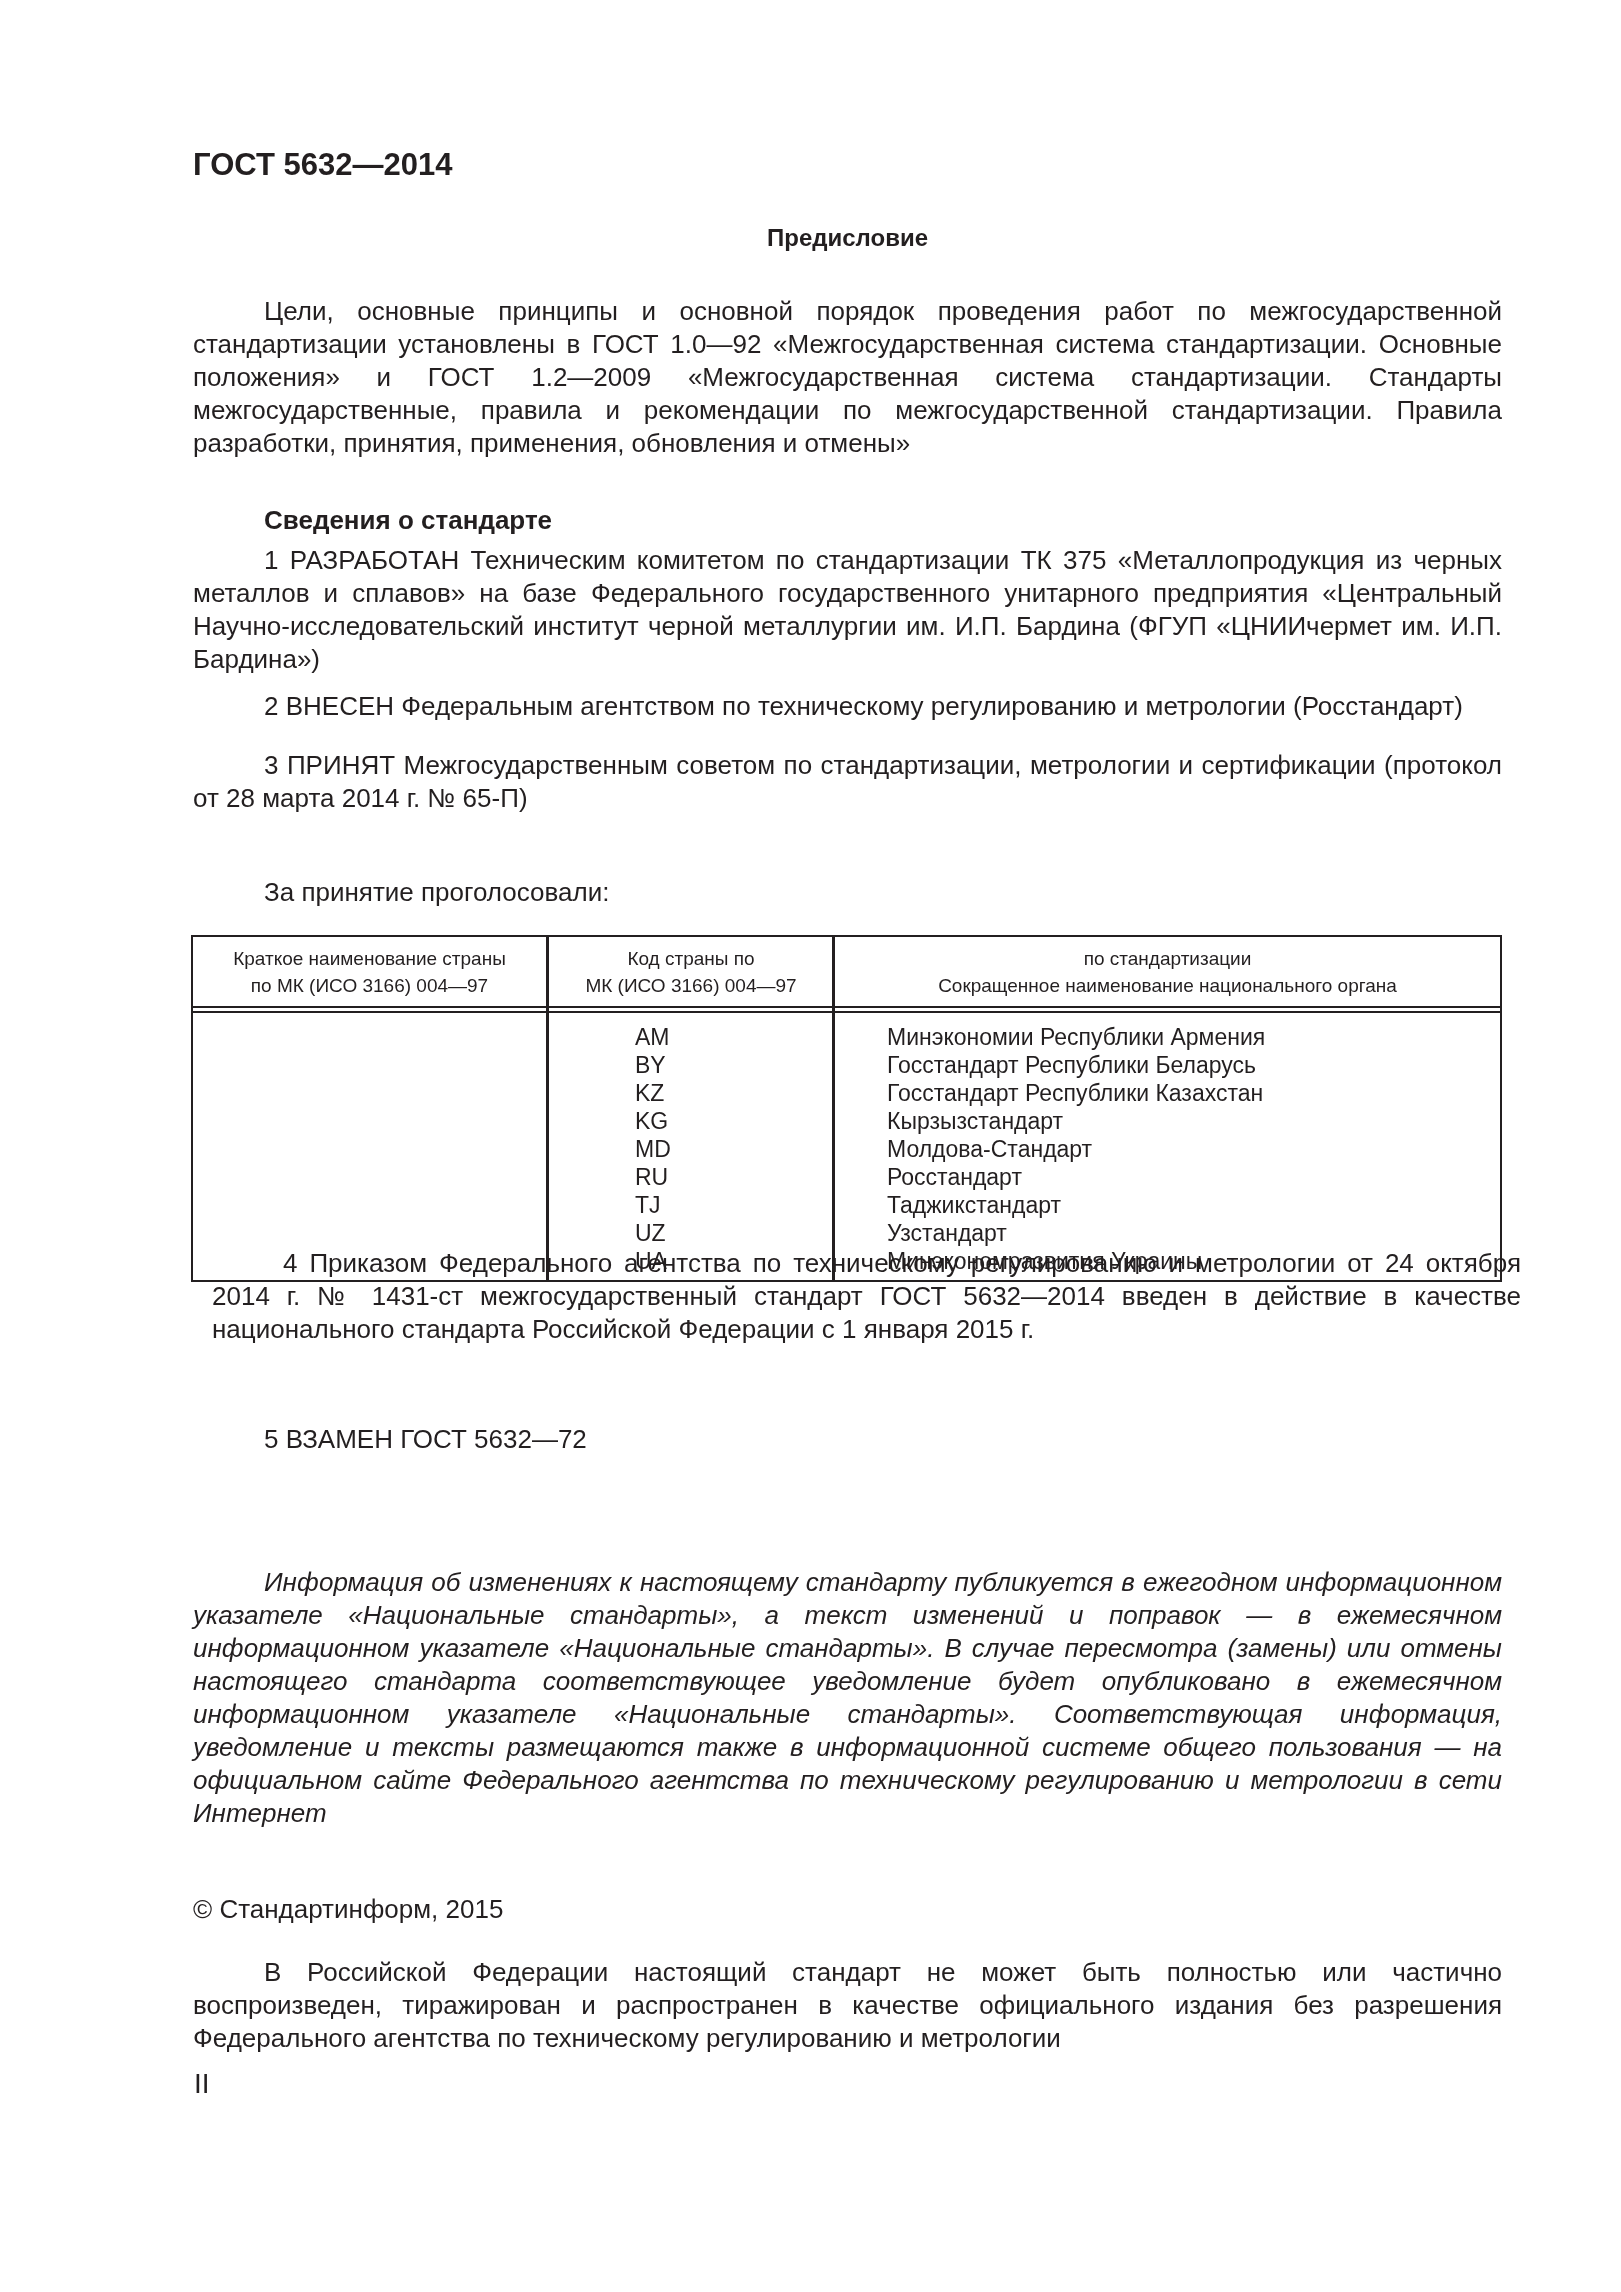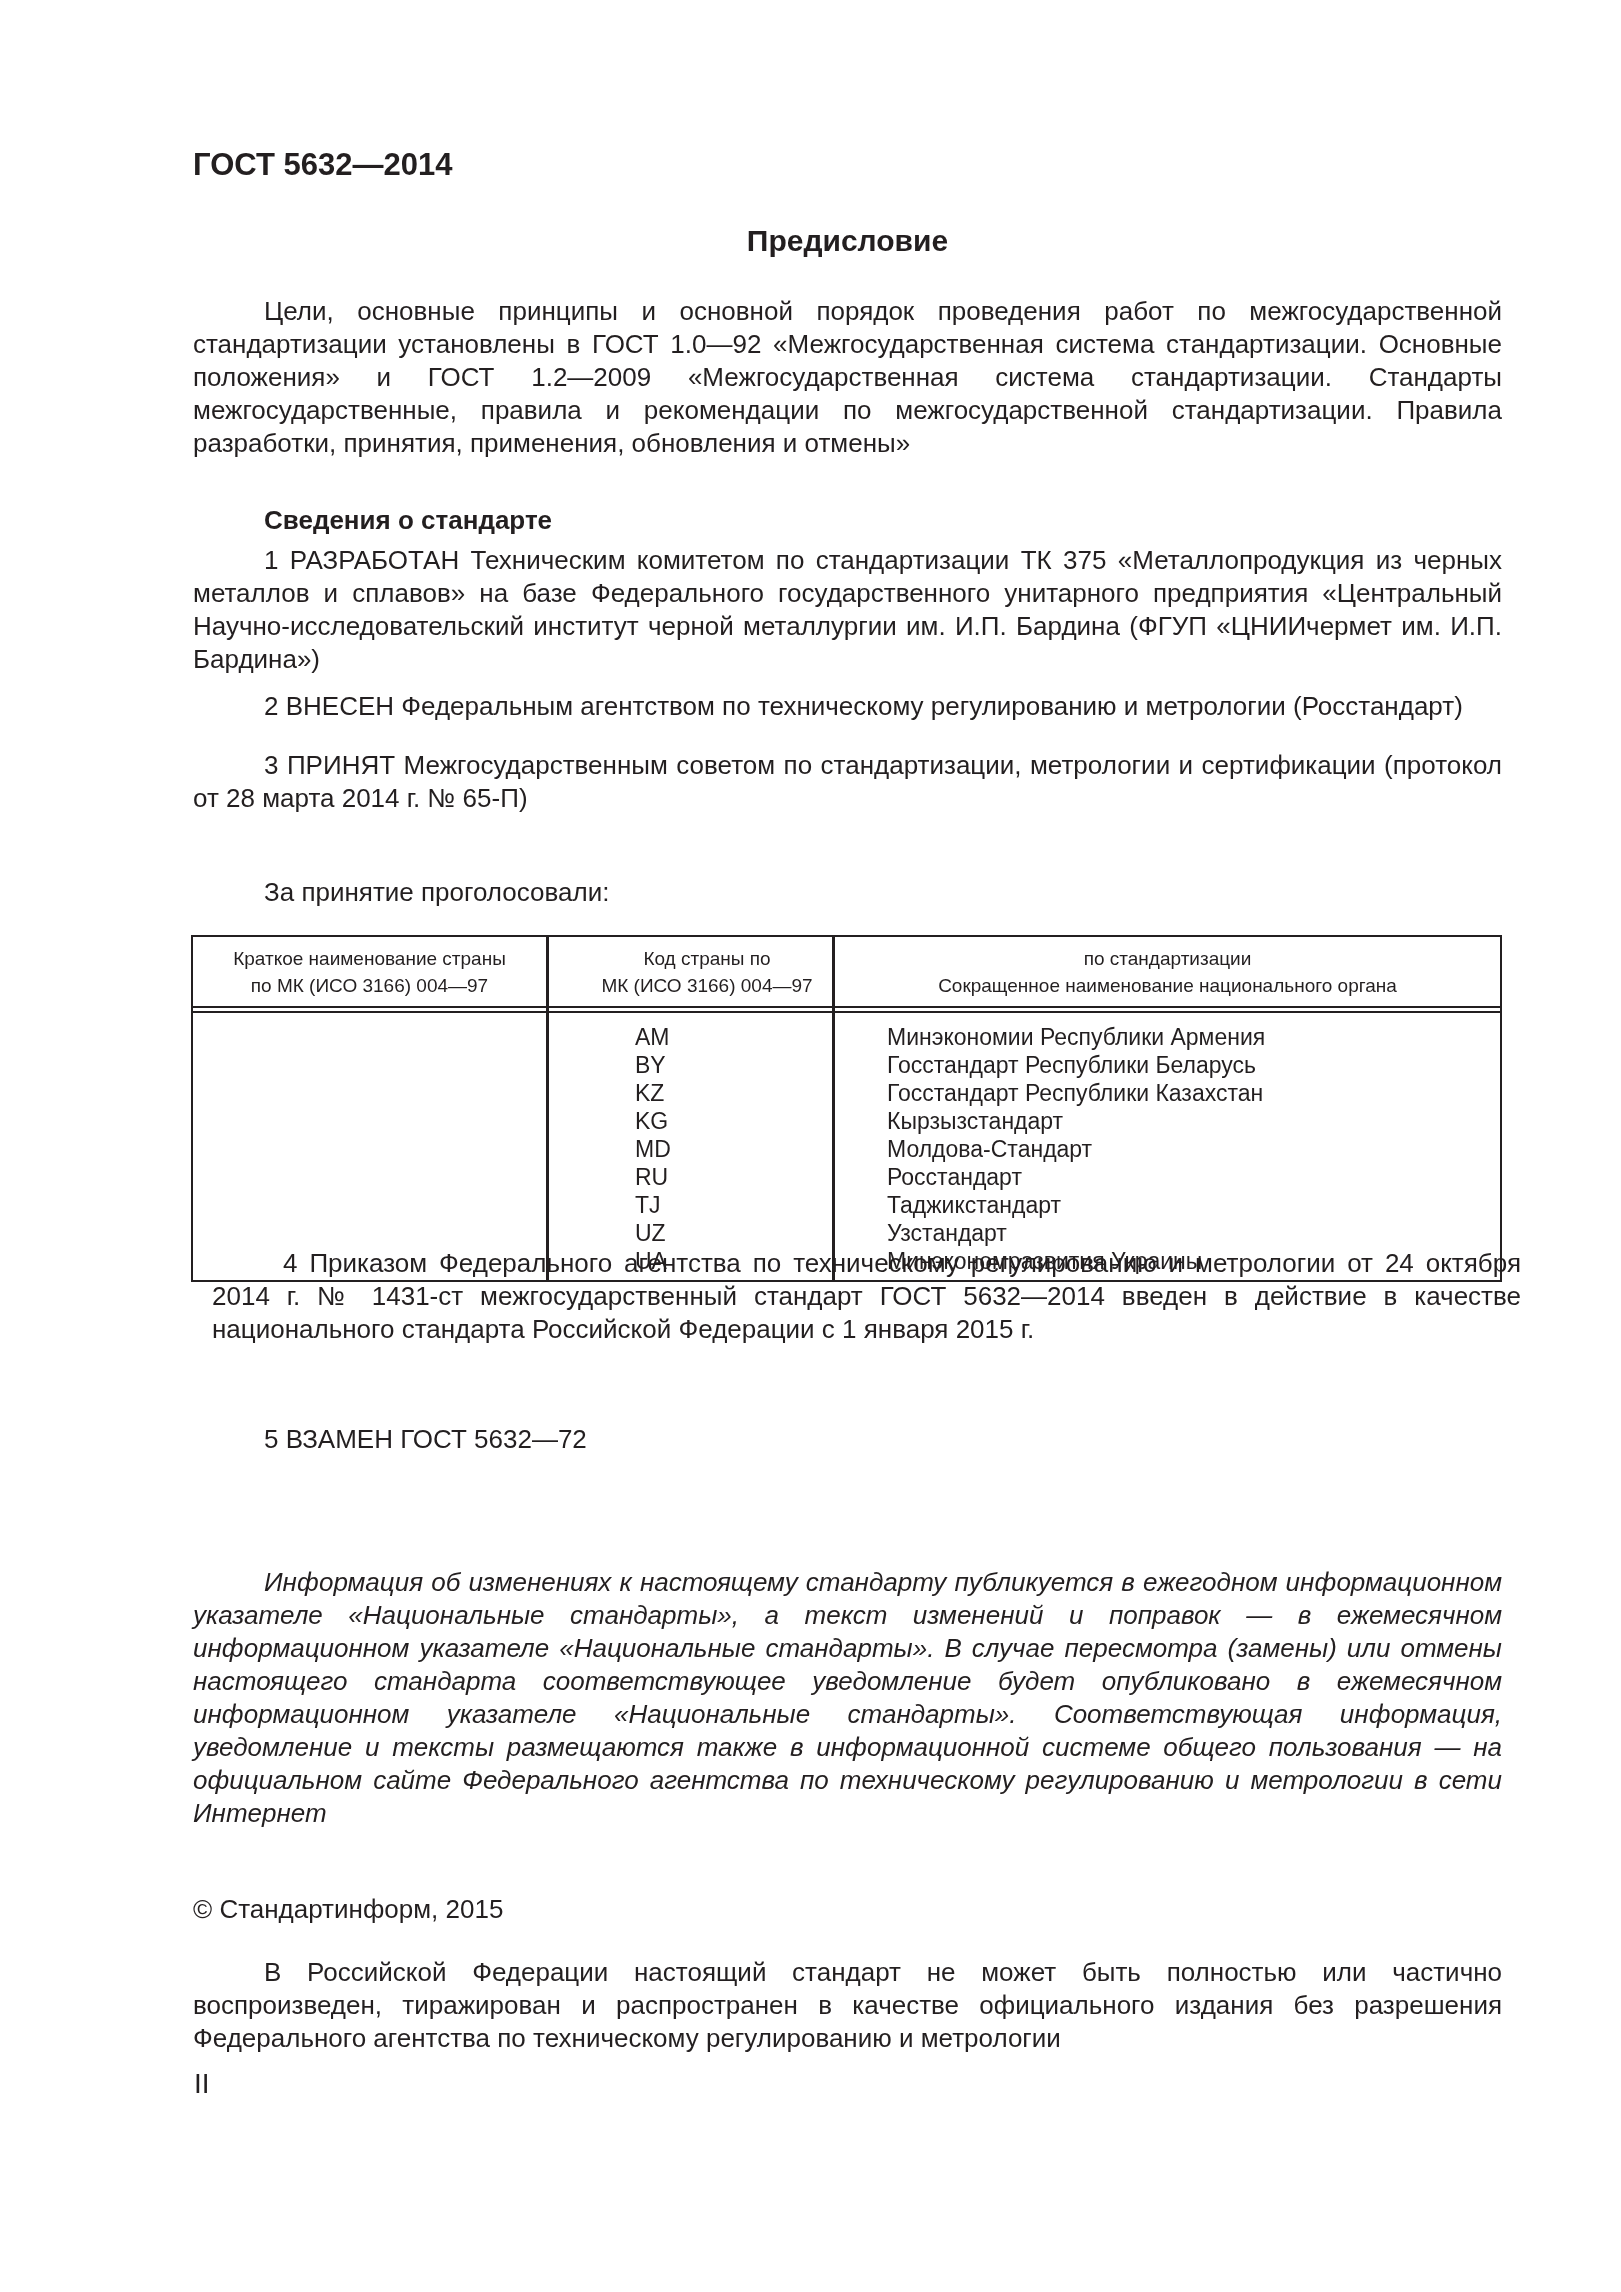--- a/index.html
+++ b/index.html
@@ -3,21 +3,21 @@
 <meta charset="utf-8">
 <style>
   html, body { margin: 0; padding: 0; background: #ffffff; }
   body { width: 1621px; height: 2293px; position: relative; overflow: hidden;
          font-family: "Liberation Sans", "DejaVu Sans", sans-serif; color: #231f20; }
   .blk { position: absolute; left: 193px; width: 1309px; }
   .p { font-size: 26px; line-height: 33px; text-align: justify; margin: 0; }
   .indent { text-indent: 71px; }
   .doc-code { position: absolute; left: 193px; top: 147px; font-size: 31px; font-weight: bold; }
   .title { position: absolute; left: 193px; width: 1309px; top: 224px; text-align: center;
-           font-size: 30px; font-weight: bold; }
+           font-size: 24px; font-weight: bold; }
   .subhead { font-weight: bold; font-size: 26px; }
   .italic { font-style: italic; }
   .right { text-align: left; }
   
   .tbl { position: absolute; left: 191px; top: 935px; width: 1311px; height: 347px;
          border: 2.9px solid #231f20; box-sizing: border-box; }
   .thead { position: absolute; left: 0; top: 0; right: 0; height: 70px; }
   .thead .dl1, .thead .dl2 { position: absolute; left: 0; right: 0; height: 2px; background: #231f20; }
   .thead .dl1 { top: 69px; }
   .thead .dl2 { top: 74px; }
@@ -57,21 +57,21 @@
 <div class="blk" style="top:876px;">
   <p class="p indent">За принятие проголосовали:</p>
 </div>
 
 <div class="tbl">
   <div class="thead">
     <div class="th" style="left:0; width:353px;">
       <div>Краткое наименование страны</div>
       <div>по МК (ИСО 3166) 004—97</div>
     </div>
-    <div class="th" style="left:356px; width:284px;margin-left:16px;">
+    <div class="th" style="left:356px; width:284px;">
       <div>Код страны по</div>
       <div>МК (ИСО 3166) 004—97</div>
     </div>
     <div class="th" style="left:643px; width:663px;">
       <div>по стандартизации</div>
       <div>Сокращенное наименование национального органа</div>
     </div>
     <div class="dl1"></div>
     <div class="dl2"></div>
   </div>

